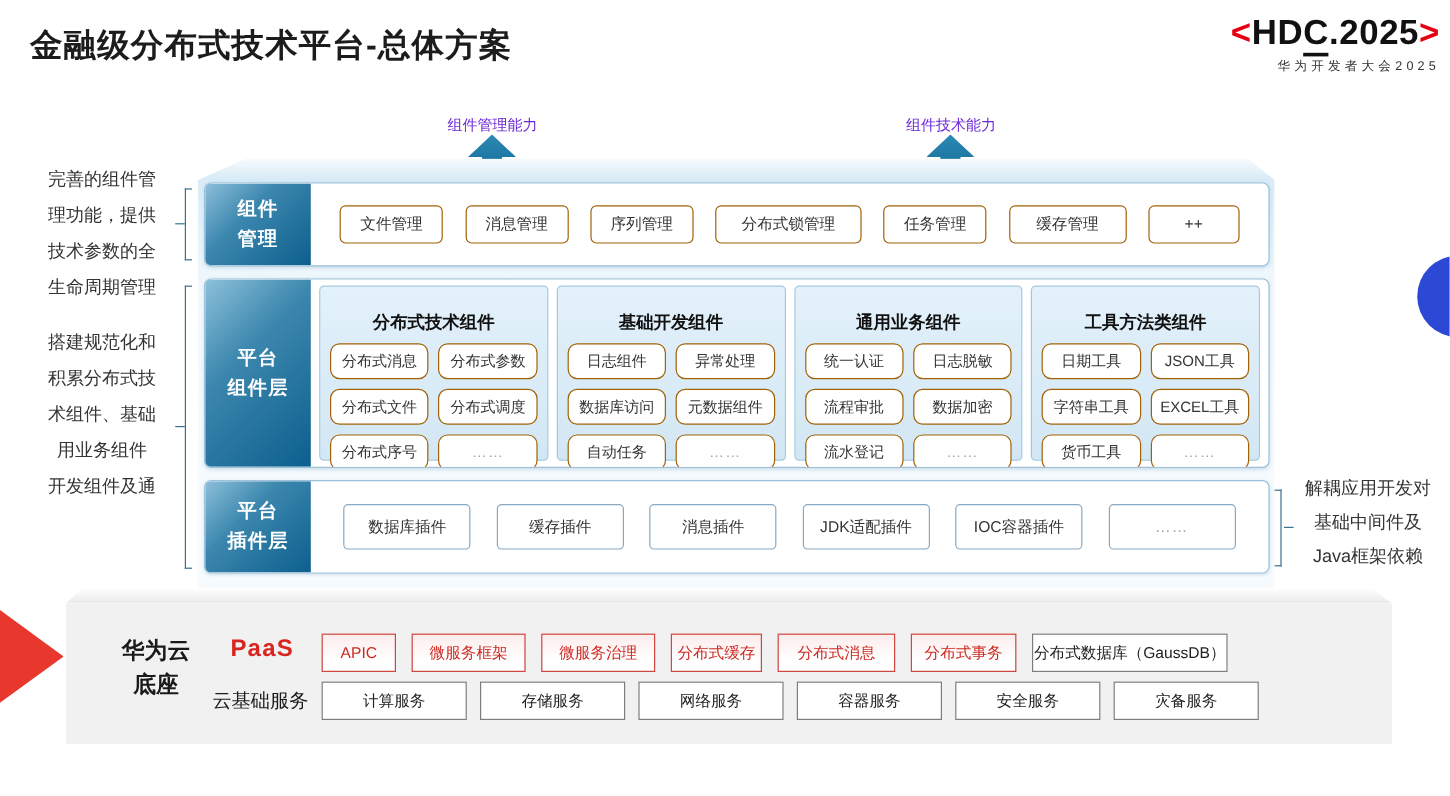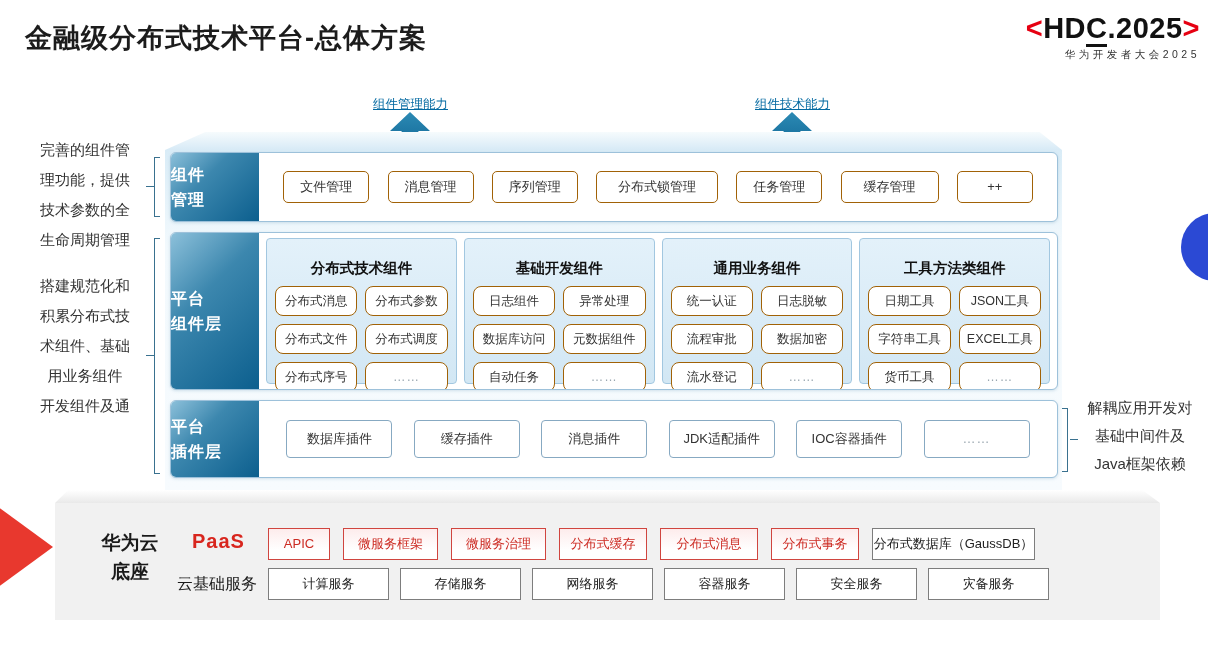--- a/index.html
+++ b/index.html
@@ -10,21 +10,21 @@
   }
   
   .title { position:absolute; left:25px; top:20px; font-size:27px; font-weight:bold; color:#1c1c1c; letter-spacing:1px; }
   .hdc { position:absolute; right:8px; top:12px; width:190px; text-align:right; }
   .hdc-main { font-size:29px; font-weight:bold; color:#111; white-space:nowrap; letter-spacing:0.5px; }
   .hdc-angle { color:#e60012; font-weight:bold; }
   .hdc-c { border-bottom:3px solid #111; }
   .hdc-sub { margin-top:3px; font-size:10.5px; letter-spacing:3.5px; color:#333; white-space:nowrap; }
 
   
-  .cap-label { position:absolute; font-size:12.5px; color:#0369a1; white-space:nowrap;text-decoration:underline; }
+  .cap-label { position:absolute; font-size:12.5px; color:#6d28d9; white-space:nowrap; }
   .cap-label.l1 { left:373px; top:96px; }
   .cap-label.l2 { left:755px; top:96px; }
   .up-arrow { position:absolute; width:40px; height:42px;
     background:linear-gradient(180deg,#2c8ab4,#0e6392);
     clip-path:polygon(50% 0,100% 45%,71% 45%,71% 100%,29% 100%,29% 45%,0 45%); }
   .up-arrow.a1 { left:390px; top:112px; }
   .up-arrow.a2 { left:772px; top:112px; }
 
   
   .stage { position:absolute; left:165px; top:150px; width:897px; height:340px;
@@ -33,21 +33,21 @@
     background:linear-gradient(180deg,#f6fbfd,#d7eaf6);
     clip-path:polygon(4.5% 0,97.5% 0,100% 100%,0 100%); }
 
   
   .row { position:absolute; left:170px; width:888px; background:#fff;
     border:1px solid #9dc1da; border-radius:6px; display:flex; overflow:hidden;
     box-shadow:0 1px 3px rgba(100,150,180,.25); }
   .row1 { top:152px; height:70px; }
   .row2 { top:232px; height:158px; }
   .row3 { top:400px; height:78px; }
-  .row-label { flex:0 0 88px; display:flex; flex-direction:column; justify-content:center; 
+  .row-label { flex:0 0 88px; display:flex; flex-direction:column; justify-content:center; align-items:center;
     background:linear-gradient(135deg,#8cc0da 0%,#3c87ae 38%,#0c5f8e 100%);
     color:#fff; font-size:16px; font-weight:bold; line-height:25px; letter-spacing:1px; }
   .row-body { flex:1; display:flex; align-items:center; justify-content:space-evenly; padding:0 6px; }
 
   .chip { background:#fff; border:1px solid #a16207; border-radius:4px; height:32px; line-height:30px;
     text-align:center; font-size:13px; color:#333; }
   .row1 .chip { border-radius:5px; }
   .row3 .chip { height:38px; line-height:36px; width:106px; border-color:#87a9c2; }
 
   
@@ -226,21 +226,21 @@
   <div>华为云</div>
   <div>底座</div>
 </div>
 <div class="paas-label">PaaS</div>
 <div class="cloud-label">云基础服务</div>
 
 <div class="paas-row">
   <div class="rbox" style="width:62px">APIC</div>
   <div class="rbox" style="width:95px">微服务框架</div>
   <div class="rbox" style="width:95px">微服务治理</div>
-  <div class="rbox" style="width:88px">分布式缓存</div>
+  <div class="rbox" style="width:76px">分布式缓存</div>
   <div class="rbox" style="width:98px">分布式消息</div>
   <div class="rbox" style="width:88px">分布式事务</div>
   <div class="gbox" style="width:163px">分布式数据库（GaussDB）</div>
 </div>
 
 <div class="cloud-row">
   <div class="gbox">计算服务</div>
   <div class="gbox">存储服务</div>
   <div class="gbox">网络服务</div>
   <div class="gbox">容器服务</div>

